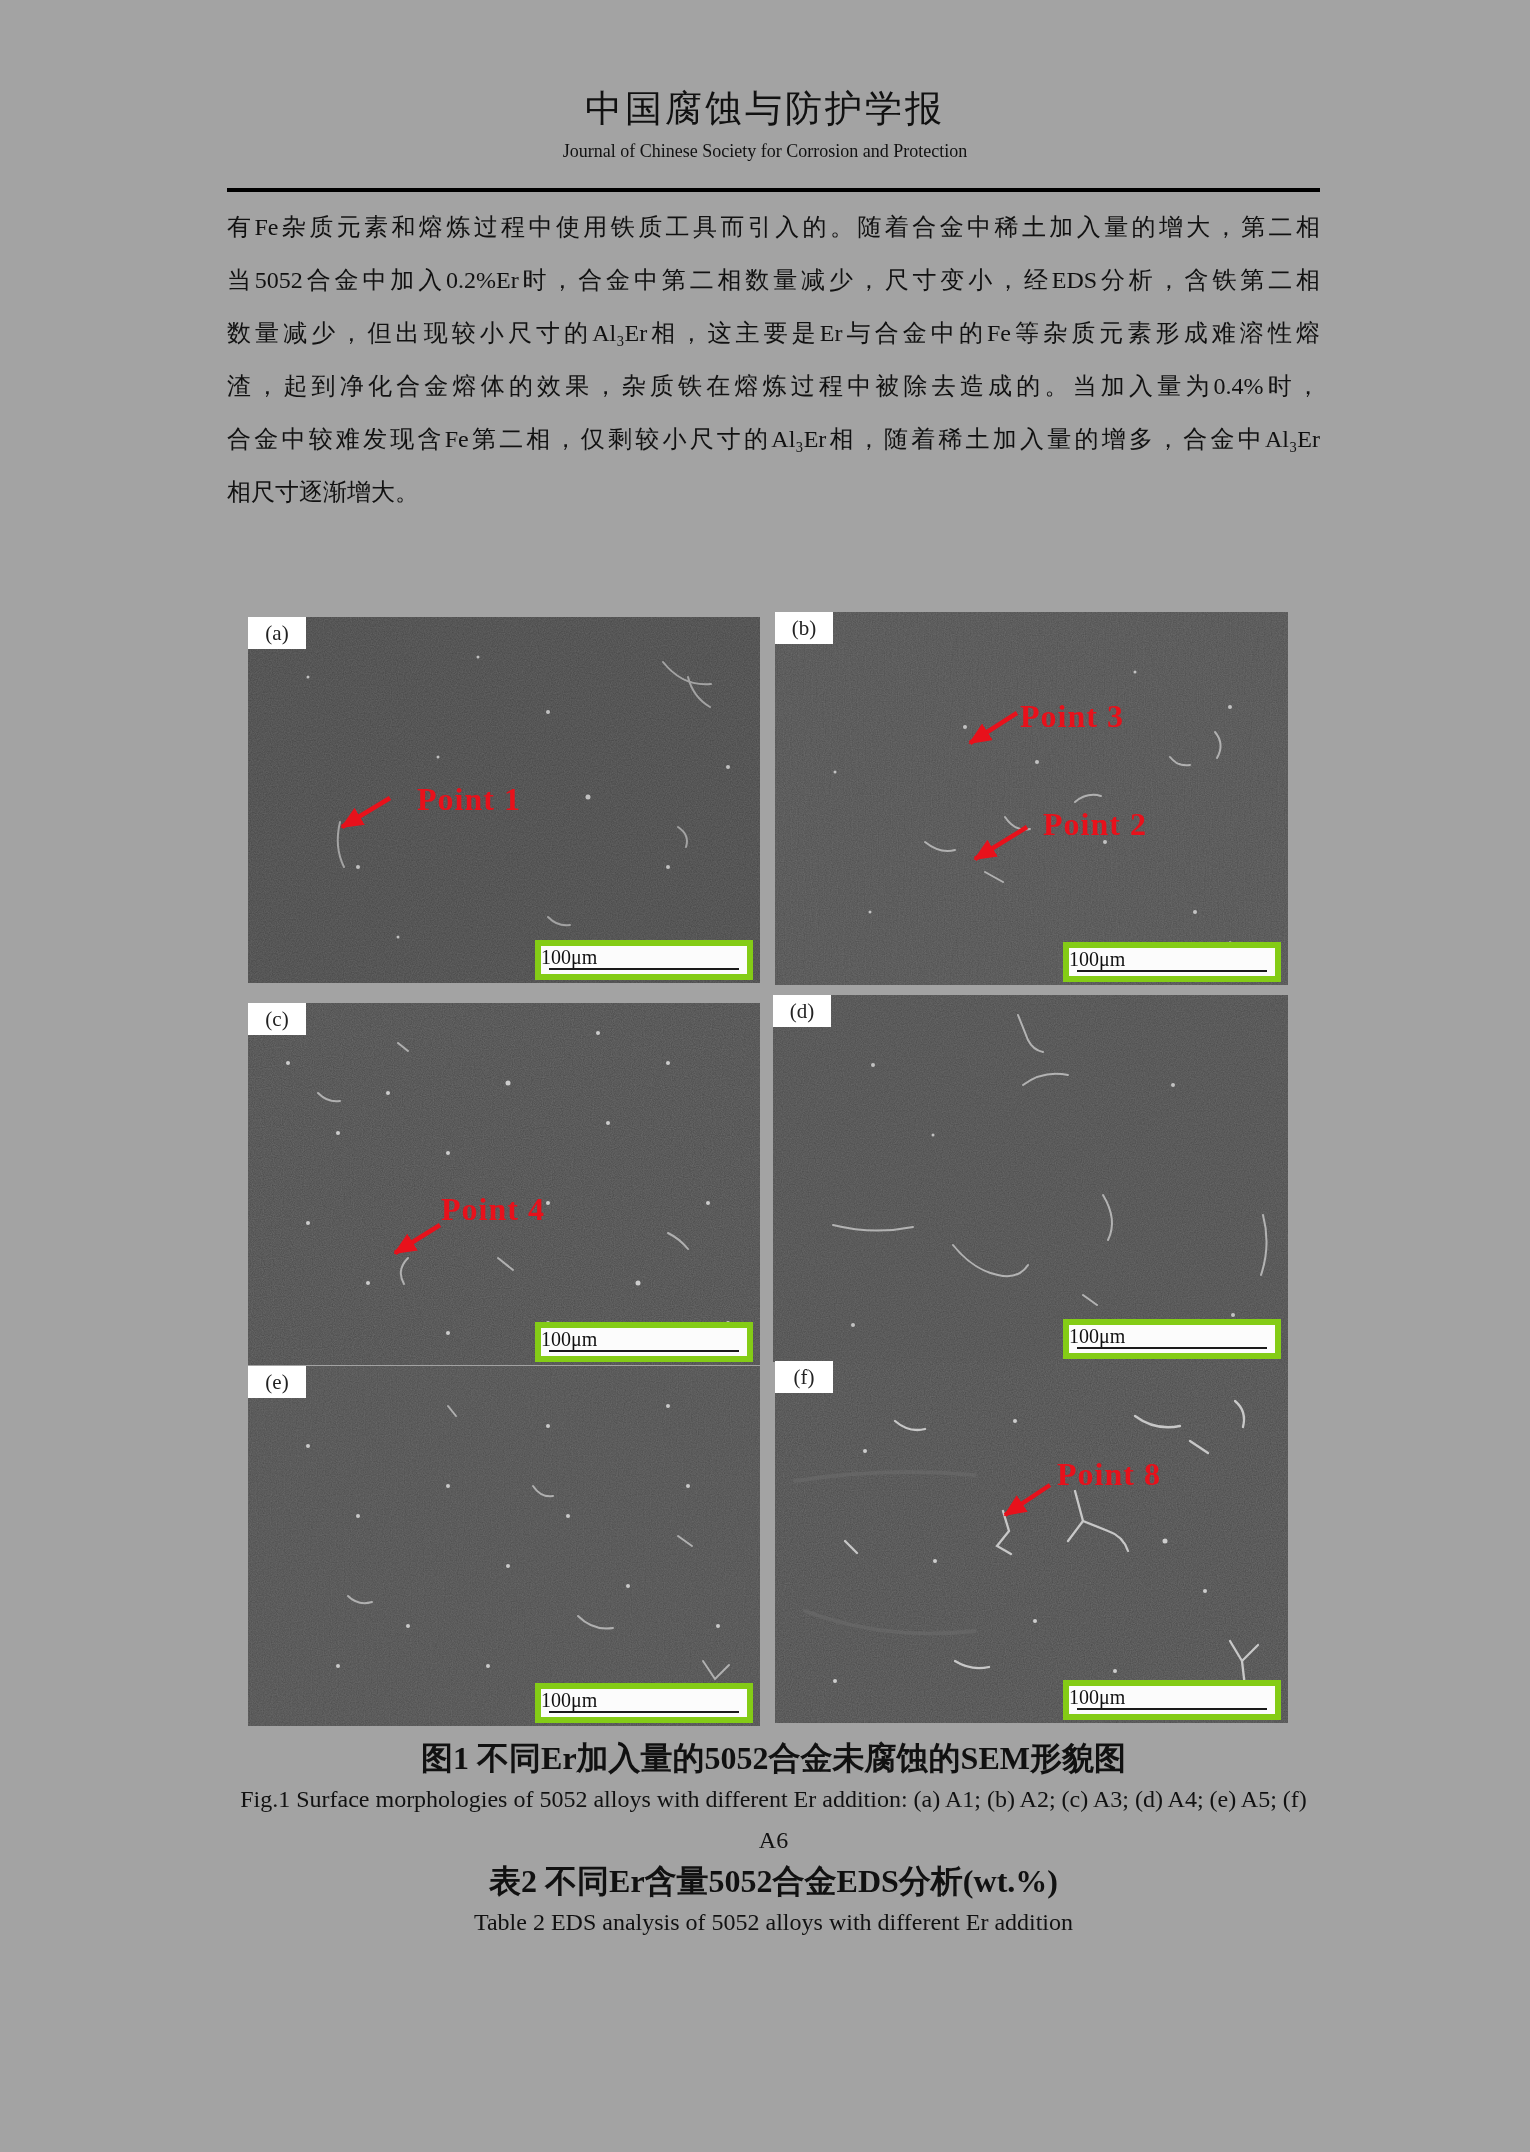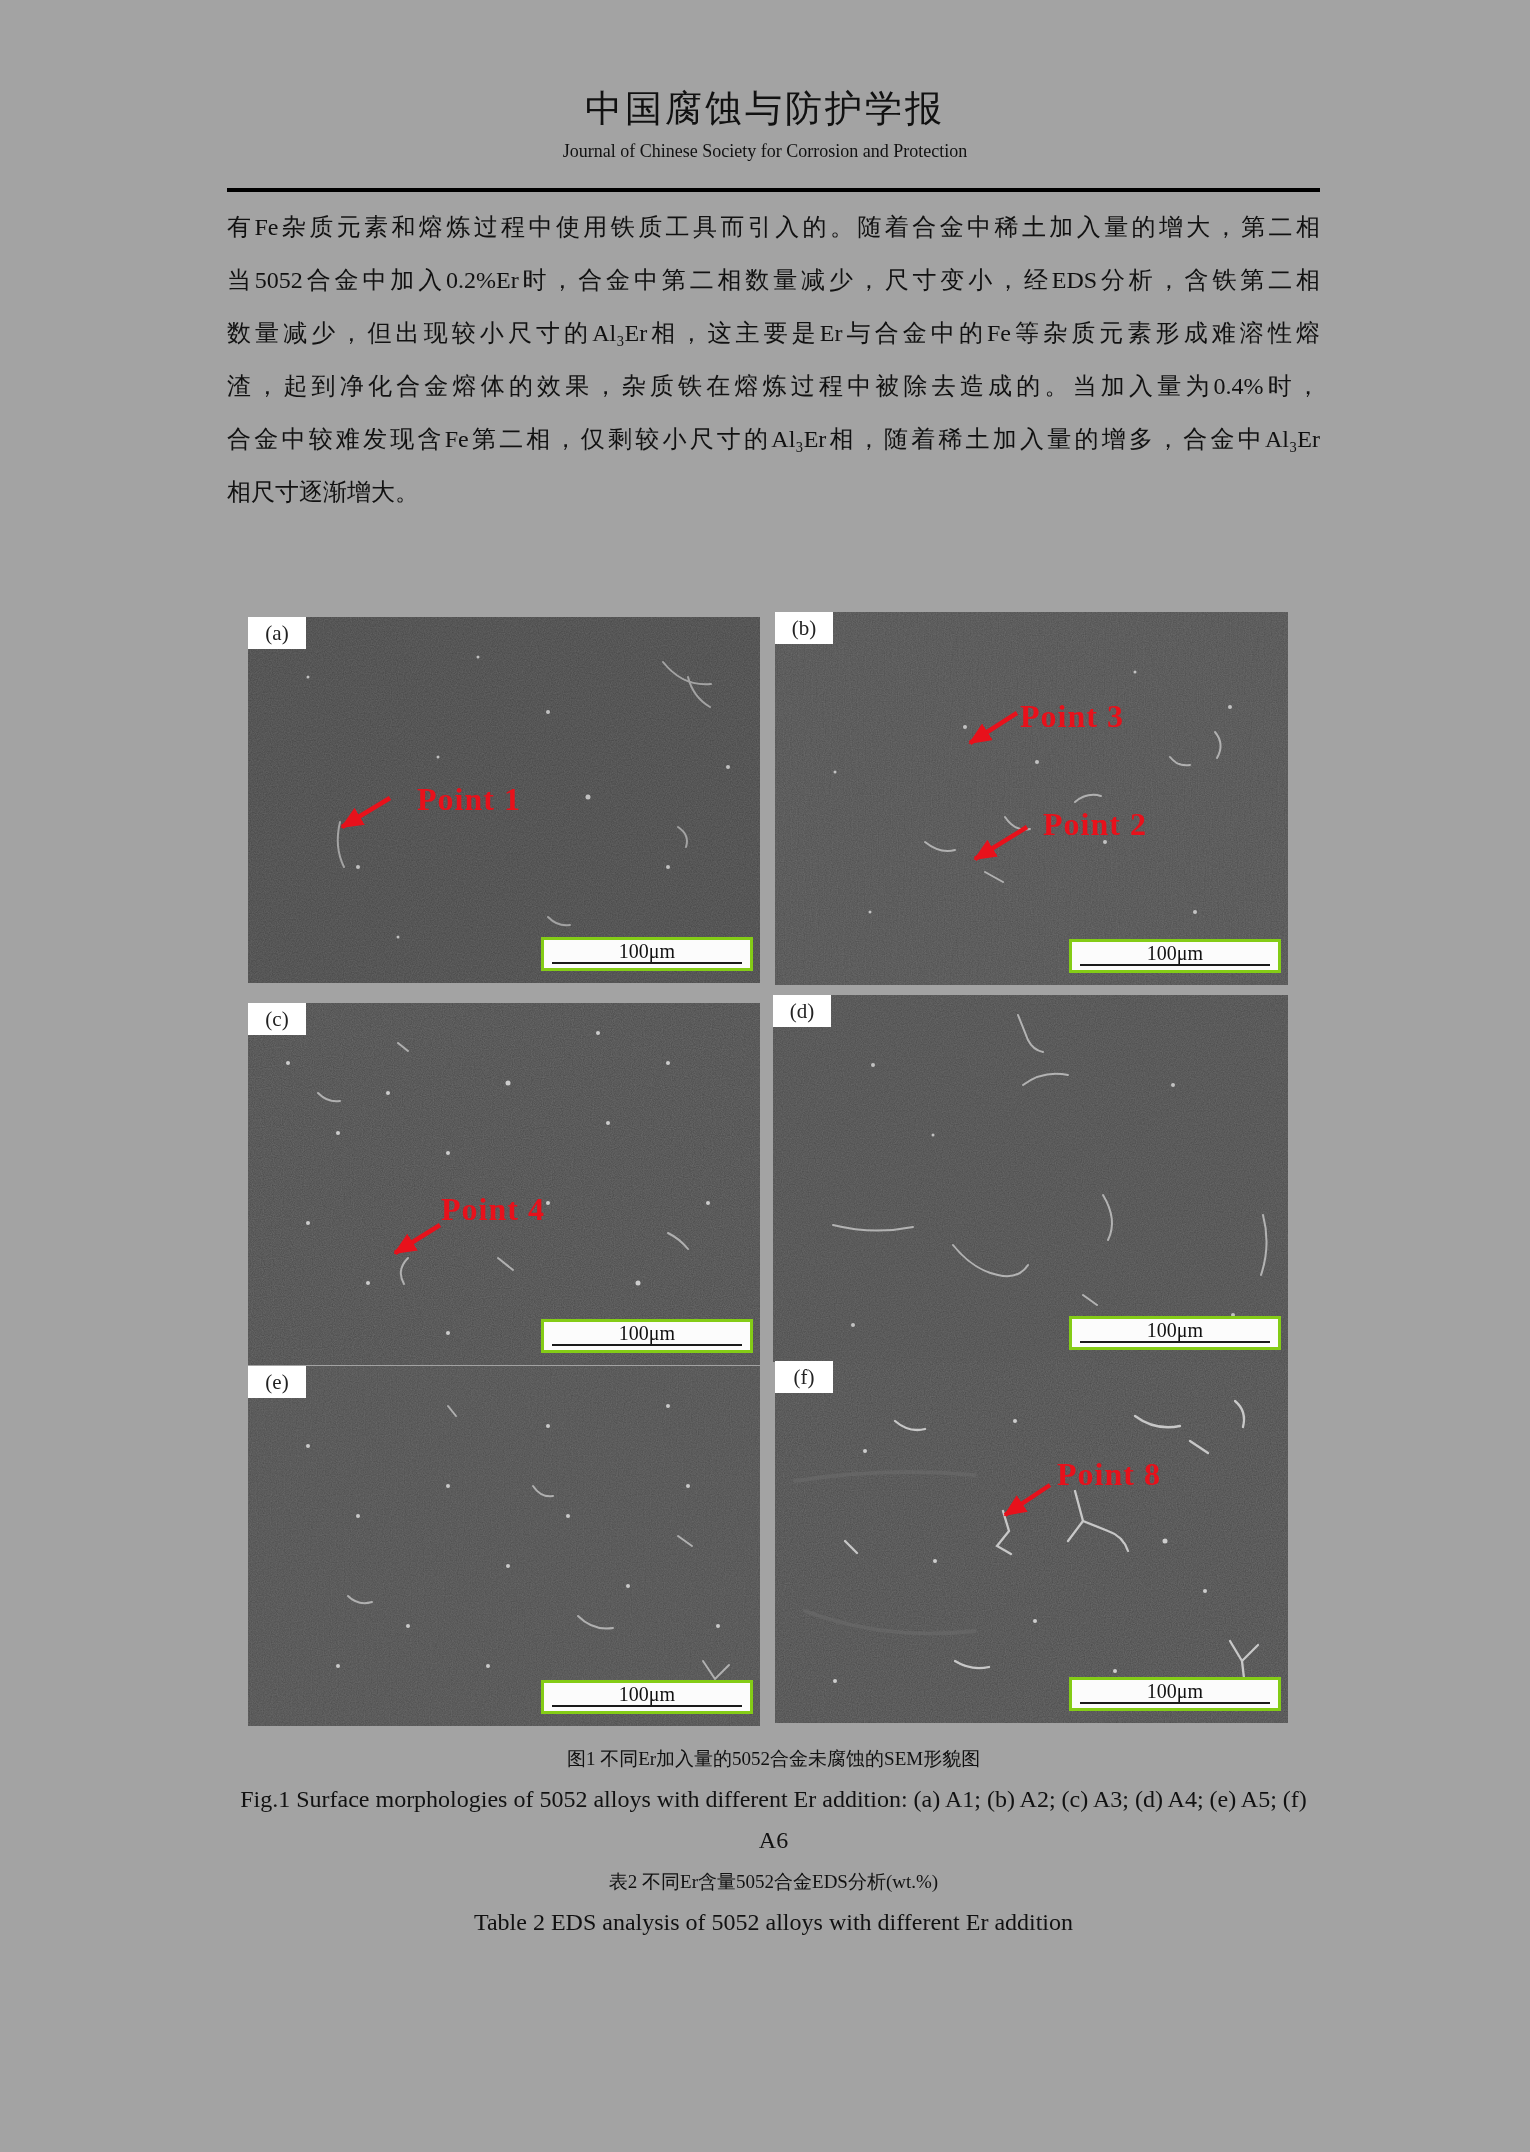--- a/index.html
+++ b/index.html
@@ -11,31 +11,31 @@
   .rule{position:absolute;left:227px;top:188px;width:1093px;height:4px;background:#000;}
   .body-text{position:absolute;left:227px;top:201px;width:1093px;font-size:24px;
              line-height:53px;white-space:normal;}
   .bline{height:53px;overflow:hidden;}
   .j{text-align:justify;text-align-last:justify;}
   .figure{position:absolute;left:248px;top:612px;width:1040px;height:1116px;}
   .panel{position:absolute;overflow:hidden;}
   .sem{position:absolute;left:0;top:0;width:100%;height:100%;display:block;}
   .plabel{position:absolute;top:0;left:0;background:#fff;min-width:40px;height:32px;
           line-height:32px;text-align:center;font-size:21px;padding:0 9px;color:#222;}
-  .scalebar{position:absolute;right:7px;bottom:12px;width:206px;height:28px;background:#fcfcfc;
-            border:3px solid #84cc16;text-align:center;}
+  .scalebar{position:absolute;right:7px;bottom:3px;width:206px;height:28px;background:#fcfcfc;
+            border:6px solid #84cc16;text-align:left;}
   .scaletext{display:block;font-size:20px;line-height:23px;color:#111;}
   .scaleline{position:absolute;left:8px;right:8px;bottom:4px;height:2px;background:#1a1a1a;}
   .annot{position:absolute;color:#e8111b;font-weight:bold;font-size:32px;white-space:nowrap;
          letter-spacing:1px;}
   .arrow{position:absolute;left:0;top:0;width:100%;height:100%;}
   .captions{position:absolute;left:227px;top:1738px;width:1093px;text-align:center;
             line-height:41px;}
   .cap{height:41px;font-size:24px;}
-  .cap.zh{font-size:19px;}
+  .cap.zh{font-size:32px;font-weight:bold;}
 </style>
 </head>
 <body>
 
 <div class="page">
 
   <div class="title-zh">中国腐蚀与防护学报</div>
   <div class="title-en">Journal of Chinese Society for Corrosion and Protection</div>
   <div class="rule"></div>
 

